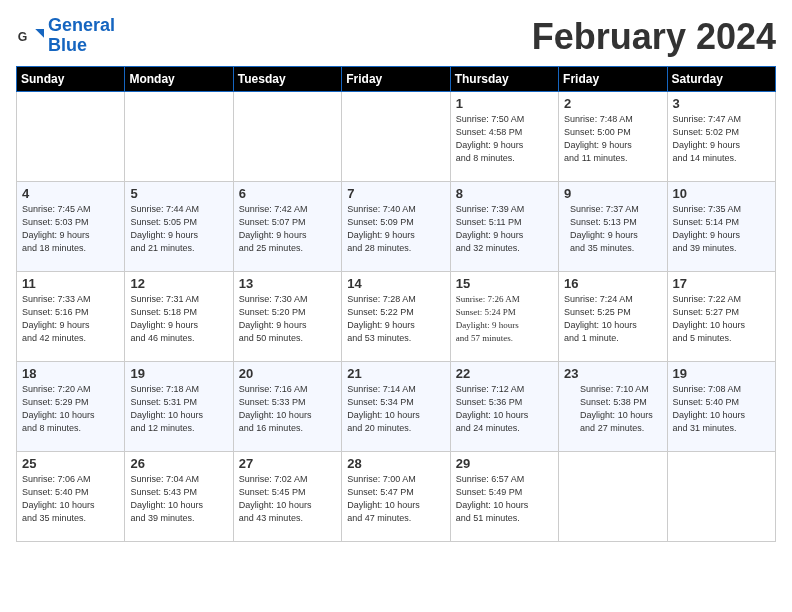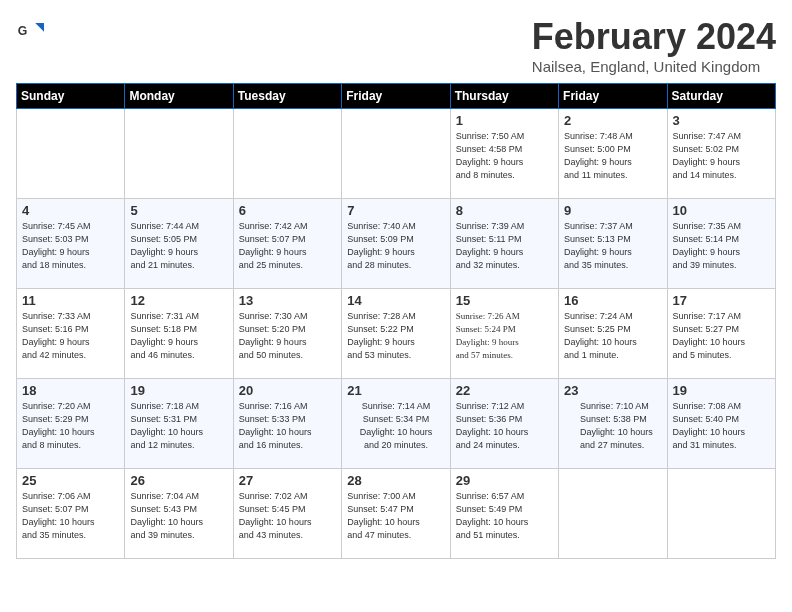--- a/index.html
+++ b/index.html
@@ -28,21 +28,21 @@
       color: #333;
     }
     .logo-text span {
       color: #1565c0;
     }
     .logo-icon {
       width: 28px;
       height: 28px;
     }
     .title-block {
-      text-align: left;
+      text-align: center;
     }
     .month-title {
       font-size: 36px;
       font-weight: bold;
       color: #333;
     }
     .location {
       font-size: 15px;
       color: #555;
     }
@@ -89,24 +89,27 @@
   </style>
 </head>
 <body>
 
 <div class="header">
   <div class="logo">
     <svg class="logo-icon" viewBox="0 0 32 32">
       <text x="2" y="22" font-size="14" font-weight="bold" fill="#333">G</text>
       <polygon points="22,8 32,8 32,18" fill="#1565c0"></polygon>
     </svg>
+    <div class="logo-text">
+      <div><span>General</span></div>
+      <div style="color:#1565c0;">Blue</div>
+    </div>
   </div>
   <div class="title-block">
     <div class="month-title">February 2024</div>
-    <div class="location">Nailsea, England, United Kingdom</div>
   </div>
 </div>
 
 <table>
   <thead>
     <tr>
     <th>Sunday</th>
         <th>Monday</th>
         <th>Tuesday</th>
         <th>Friday</th>
@@ -174,21 +177,21 @@
         </td>
         <td>
           <div class="day-num">8</div>
           <div class="day-info" style="white-space: pre-line;">Sunrise: 7:39 AM
 Sunset: 5:11 PM
 Daylight: 9 hours
 and 32 minutes.</div>
         </td>
         <td>
           <div class="day-num">9</div>
-          <div class="day-info" style="white-space: pre-line;">Sunrise: 7:37 AM
+          <div class="day-info" style="white-space: pre-line; margin-left: 6px;">Sunrise: 7:37 AM
 Sunset: 5:13 PM
 Daylight: 9 hours
 and 35 minutes.</div>
         </td>
         <td>
           <div class="day-num">10</div>
           <div class="day-info" style="white-space: pre-line;">Sunrise: 7:35 AM
 Sunset: 5:14 PM
 Daylight: 9 hours
 and 39 minutes.</div>
@@ -232,21 +235,21 @@
         </td>
         <td>
           <div class="day-num">16</div>
           <div class="day-info" style="white-space: pre-line;">Sunrise: 7:24 AM
 Sunset: 5:25 PM
 Daylight: 10 hours
 and 1 minute.</div>
         </td>
         <td>
           <div class="day-num">17</div>
-          <div class="day-info" style="white-space: pre-line;">Sunrise: 7:17 AM
+          <div class="day-info" style="white-space: pre-line;">Sunrise: 7:22 AM
 Sunset: 5:27 PM
 Daylight: 10 hours
 and 5 minutes.</div>
         </td>
       </tr>
       <tr>
         <td>
           <div class="day-num">18</div>
           <div class="day-info" style="white-space: pre-line;">Sunrise: 7:20 AM
 Sunset: 5:29 PM
@@ -262,21 +265,21 @@
         </td>
         <td>
           <div class="day-num">20</div>
           <div class="day-info" style="white-space: pre-line;">Sunrise: 7:16 AM
 Sunset: 5:33 PM
 Daylight: 10 hours
 and 16 minutes.</div>
         </td>
         <td>
           <div class="day-num">21</div>
-          <div class="day-info" style="white-space: pre-line; text-align: center;">Sunrise: 7:14 AM
+          <div class="day-info" style="white-space: pre-line;">Sunrise: 7:14 AM
 Sunset: 5:34 PM
 Daylight: 10 hours
 and 20 minutes.</div>
         </td>
         <td>
           <div class="day-num">22</div>
           <div class="day-info" style="white-space: pre-line;">Sunrise: 7:12 AM
 Sunset: 5:36 PM
 Daylight: 10 hours
 and 24 minutes.</div>
@@ -293,21 +296,21 @@
           <div class="day-info" style="white-space: pre-line;">Sunrise: 7:08 AM
 Sunset: 5:40 PM
 Daylight: 10 hours
 and 31 minutes.</div>
         </td>
       </tr>
       <tr>
         <td>
           <div class="day-num">25</div>
           <div class="day-info" style="white-space: pre-line;">Sunrise: 7:06 AM
-Sunset: 5:07 PM
+Sunset: 5:40 PM
 Daylight: 10 hours
 and 35 minutes.</div>
         </td>
         <td>
           <div class="day-num">26</div>
           <div class="day-info" style="white-space: pre-line;">Sunrise: 7:04 AM
 Sunset: 5:43 PM
 Daylight: 10 hours
 and 39 minutes.</div>
         </td>

